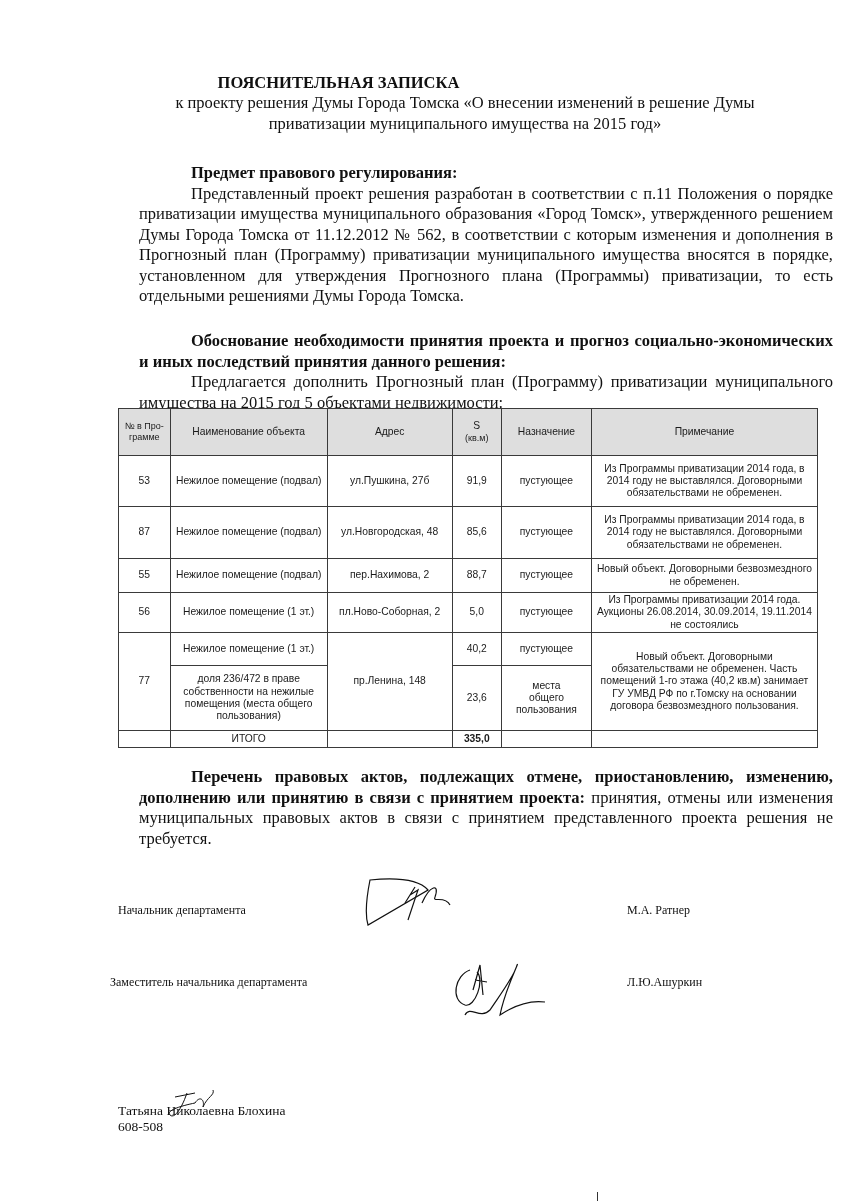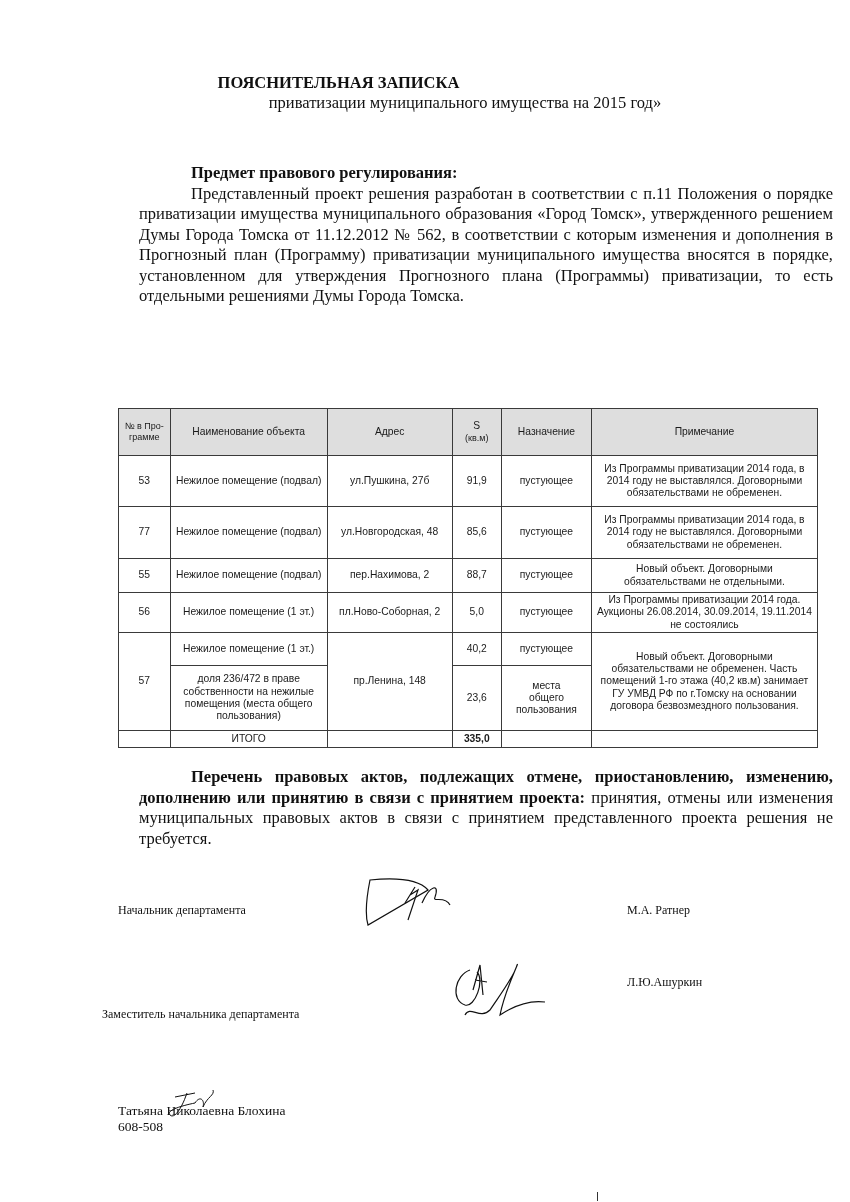--- a/index.html
+++ b/index.html
@@ -22,29 +22,32 @@
   td.l { text-align: center; }
   .sig-row { font-size: 12px; }
   .sig-svg { position: absolute; }
   .footer { left: 118px; top: 1075px; font-size: 13.5px; line-height: 16px; margin-top: 28px; }
 </style>
 </head>
 <body>
 
 <div class="abs title center">ПОЯСНИТЕЛЬНАЯ ЗАПИСКА</div>
 <div class="abs subtitle center">
+  <div>к проекту решения Думы Города Томска «О внесении изменений в решение Думы</div>
   <div>приватизации муниципального имущества на 2015 год»</div>
 </div>
 
 <div class="abs para" style="top:163px;">
   <p class="heading">Предмет правового регулирования:</p>
   <p>Представленный проект решения разработан в соответствии с п.11 Положения о порядке приватизации имущества муниципального образования «Город Томск», утвержденного решением Думы Города Томска от 11.12.2012 № 562, в соответствии с которым изменения и дополнения в Прогнозный план (Программу) приватизации муниципального имущества вносятся в порядке, установленном для утверждения Прогнозного плана (Программы) приватизации, то есть отдельными решениями Думы Города Томска.</p>
 </div>
 
 <div class="abs para" style="top:331px;">
+  <p class="heading justify-line" style="text-align-last:left;">Обоснование необходимости принятия проекта и прогноз социально-экономических и иных последствий принятия данного решения:</p>
+  <p>Предлагается дополнить Прогнозный план (Программу) приватизации муниципального имущества на 2015 год 5 объектами недвижимости:</p>
 </div>
 
 <table class="objects">
   <colgroup>
     <col style="width:52px">
       <col style="width:160px">
       <col style="width:126px">
     <col style="width:50px">
       <col style="width:81px">
       <col style="width:231px">
@@ -65,45 +68,45 @@
   <tbody>
     <tr style="height:51px">
       <td class="c">53</td>
       <td class="l">Нежилое помещение (подвал)</td>
       <td class="c">ул.Пушкина, 27б</td>
       <td class="c">91,9</td>
       <td class="c">пустующее</td>
       <td class="c">Из Программы приватизации 2014 года, в 2014 году не выставлялся. Договорными обязательствами не обременен.</td>
     </tr>
     <tr style="height:52px">
-      <td class="c">77</td>
+      <td class="c">87</td>
       <td class="l">Нежилое помещение (подвал)</td>
       <td class="c">ул.Новгородская, 48</td>
       <td class="c">85,6</td>
       <td class="c">пустующее</td>
       <td class="c">Из Программы приватизации 2014 года, в 2014 году не выставлялся. Договорными обязательствами не обременен.</td>
     </tr>
     <tr style="height:34px">
       <td class="c">55</td>
       <td class="l">Нежилое помещение (подвал)</td>
       <td class="c">пер.Нахимова, 2</td>
       <td class="c">88,7</td>
       <td class="c">пустующее</td>
-      <td class="c">Новый объект. Договорными обязательствами не отдельными.</td>
+      <td class="c">Новый объект. Договорными безвозмездного не обременен.</td>
     </tr>
     <tr style="height:40px">
       <td class="c">56</td>
       <td class="l">Нежилое помещение (1 эт.)</td>
       <td class="c">пл.Ново-Соборная, 2</td>
       <td class="c">5,0</td>
       <td class="c">пустующее</td>
       <td class="c">Из Программы приватизации 2014 года. Аукционы 26.08.2014, 30.09.2014, 19.11.2014 не состоялись</td>
     </tr>
     <tr style="height:33px">
-      <td class="c" rowspan="2">57</td>
+      <td class="c" rowspan="2">77</td>
       <td class="l">Нежилое помещение (1 эт.)</td>
       <td class="c" rowspan="2">пр.Ленина, 148</td>
       <td class="c">40,2</td>
       <td class="c">пустующее</td>
       <td class="c" rowspan="2">Новый объект. Договорными обязательствами не обременен. Часть помещений 1-го этажа (40,2 кв.м) занимает ГУ УМВД РФ по г.Томску на основании договора безвозмездного пользования.</td>
     </tr>
     <tr style="height:65px">
       <td class="l">доля 236/472 в праве собственности на нежилые помещения (места общего пользования)</td>
       <td class="c">23,6</td>
       <td class="c" style="padding:0 14px;">места общего пользования</td>
@@ -123,21 +126,21 @@
   <p><span class="heading">Перечень правовых актов, подлежащих отмене, приостановлению, изменению, дополнению или принятию в связи с принятием проекта:</span><span> принятия, отмены или изменения муниципальных правовых актов в связи с принятием представленного проекта решения не требуется.</span></p>
 </div>
 
 <div class="abs sig-row" style="left:118px; top:903px;">Начальник департамента</div>
 <svg class="sig-svg" style="left:360px; top:875px;" width="130" height="60" viewBox="0 0 130 60">
   <path d="M10,5 C40,2 60,6 68,15 L8,50 C5,40 6,25 10,5 Z" fill="none" stroke="#111" stroke-width="1.2"></path>
   <path d="M45,28 L55,12 M50,20 L58,15 L48,45 M62,28 C70,10 80,8 75,22 C72,28 85,20 90,30" fill="none" stroke="#111" stroke-width="1.2"></path>
 </svg>
 <div class="abs sig-row" style="left:627px; top:903px;">М.А. Ратнер</div>
 
-<div class="abs sig-row" style="left:102px; top:975px;margin-top:32px;">Заместитель начальника департамента</div>
+<div class="abs sig-row" style="left:110px; top:975px;">Заместитель начальника департамента</div>
 <svg class="sig-svg" style="left:445px; top:960px;" width="110" height="65" viewBox="0 0 110 65">
   <path d="M25,10 C10,15 5,40 20,45 C30,48 40,20 32,12 M28,30 L35,5 L38,35 M30,20 L42,22" fill="none" stroke="#111" stroke-width="1.2"></path>
   <path d="M20,55 C25,45 35,60 45,50 C55,35 70,15 72,5 C75,0 60,30 55,55 C70,45 85,40 100,42" fill="none" stroke="#111" stroke-width="1.2"></path>
 </svg>
 <div class="abs sig-row" style="left:627px; top:975px;">Л.Ю.Ашуркин</div>
 
 <div class="abs footer">
   <div>Татьяна Николаевна Блохина</div>
   <div>608-508</div>
 </div>

